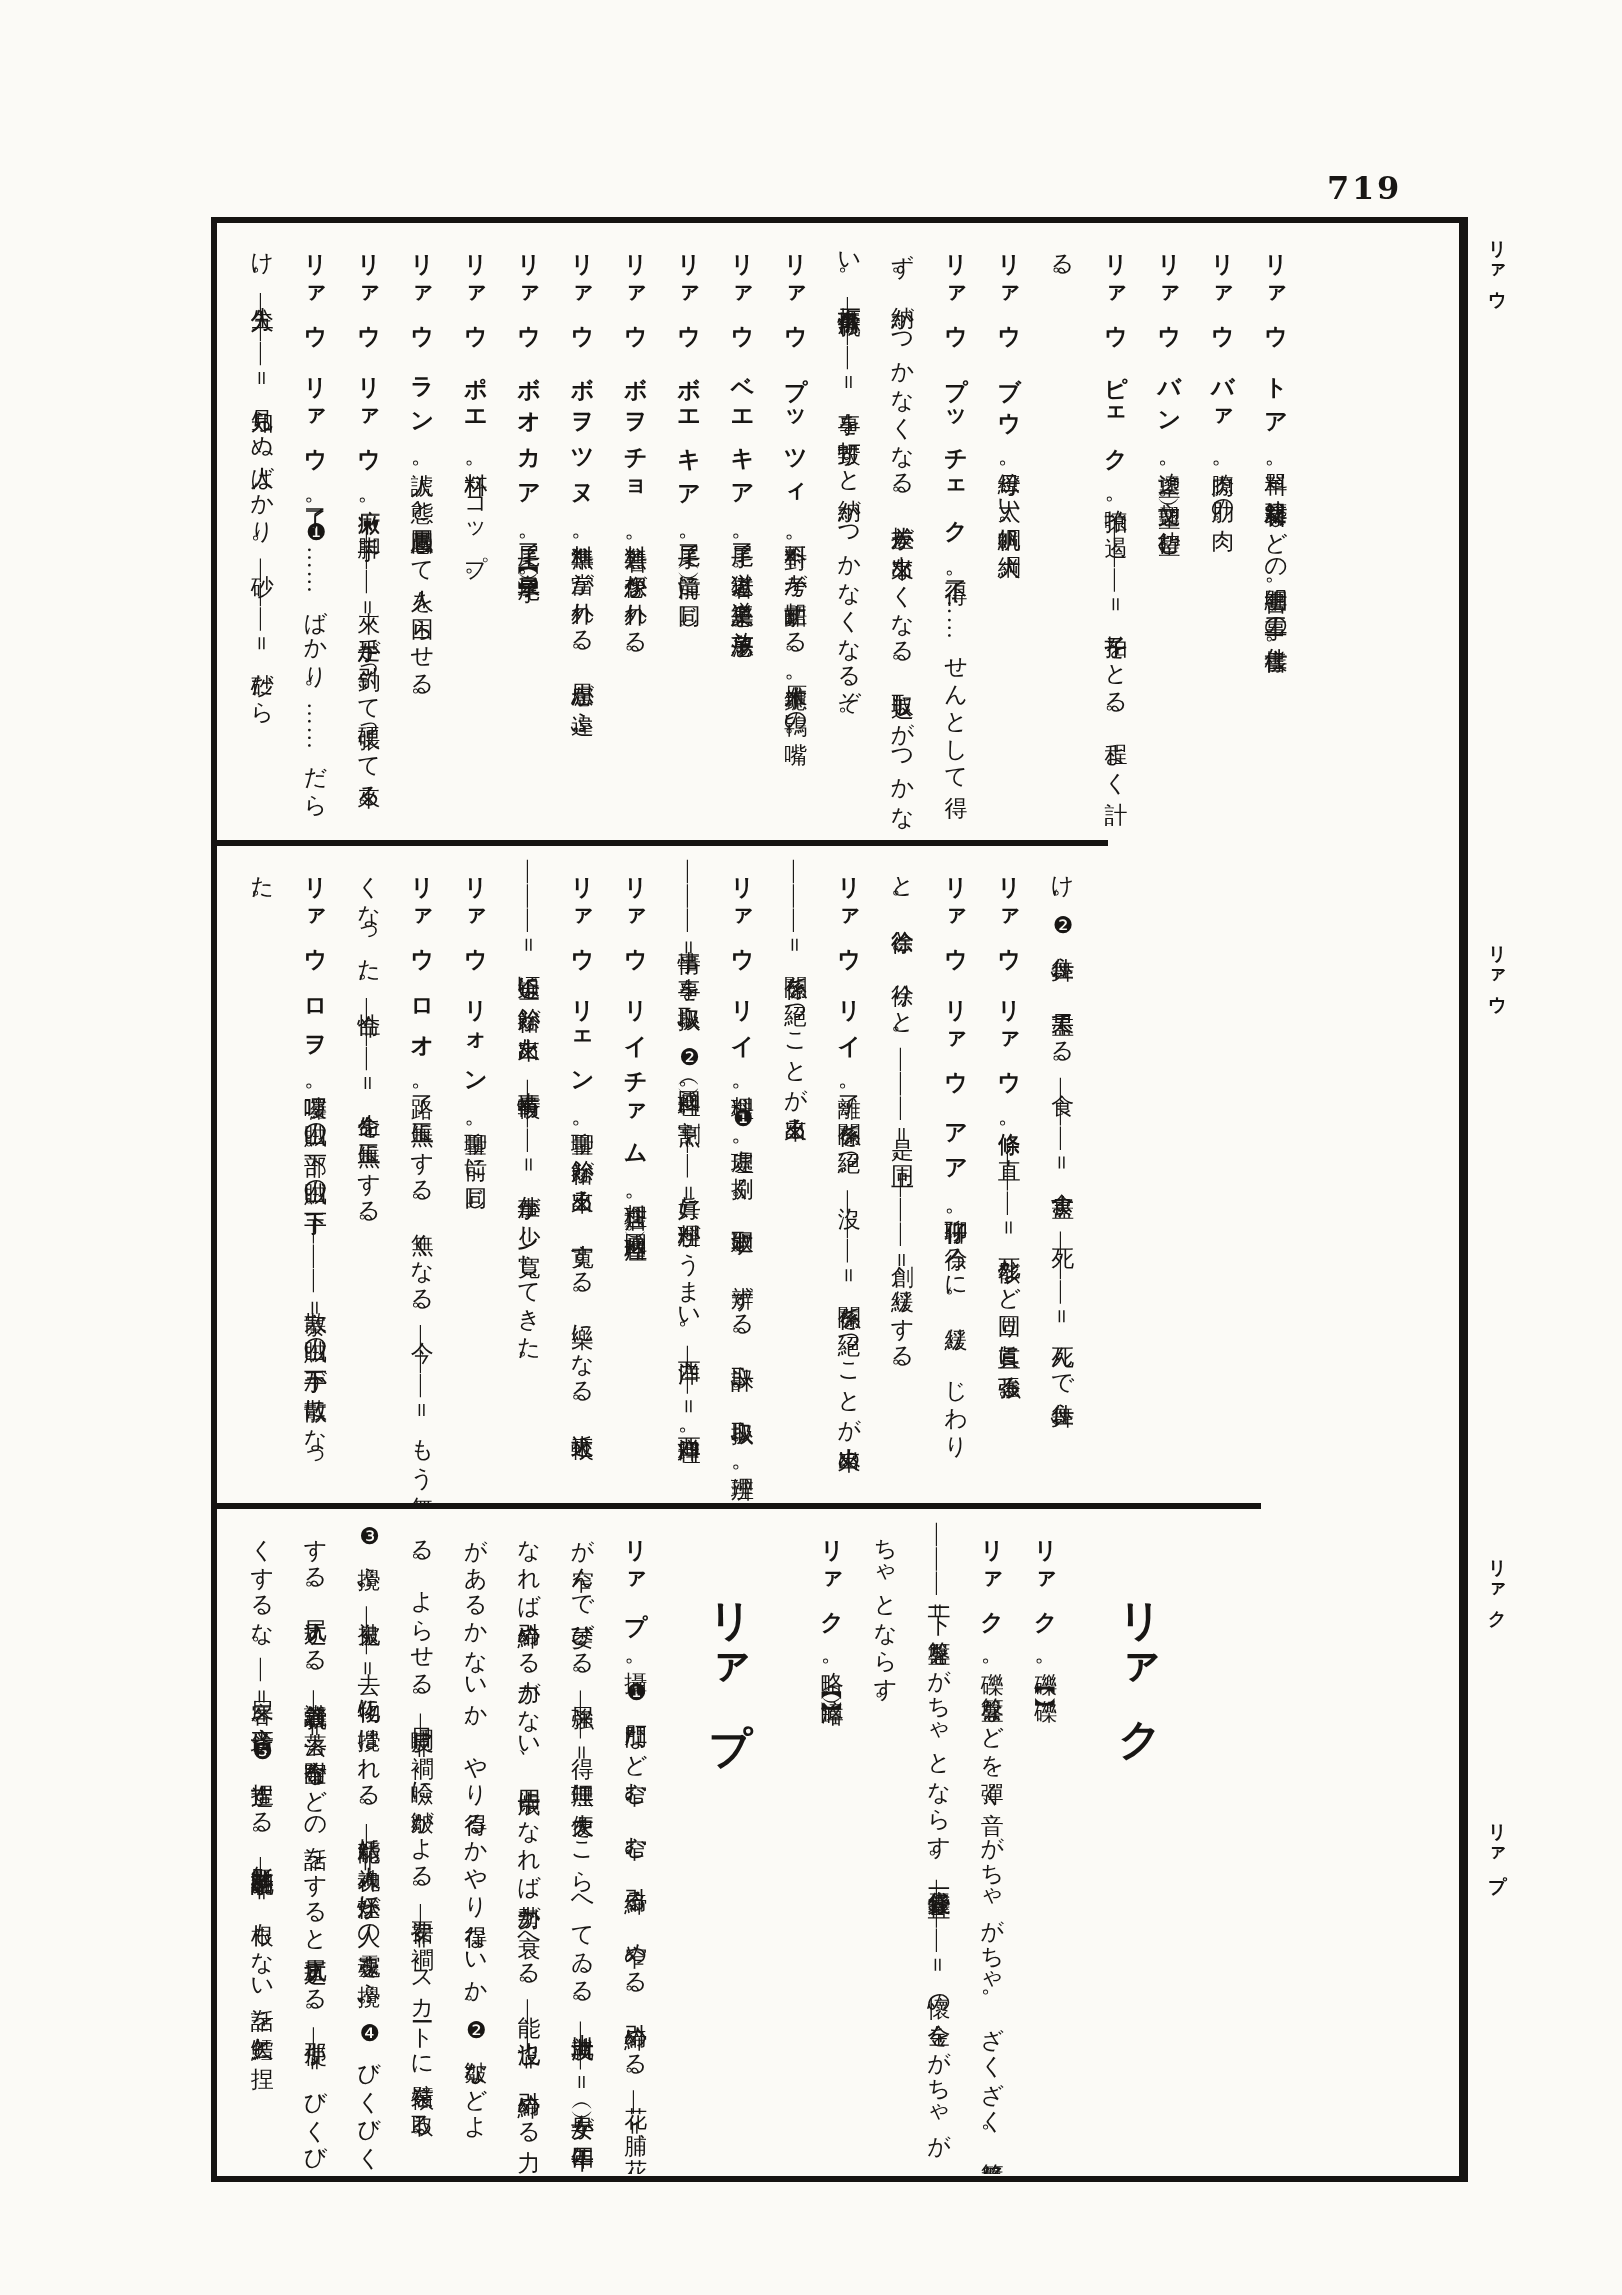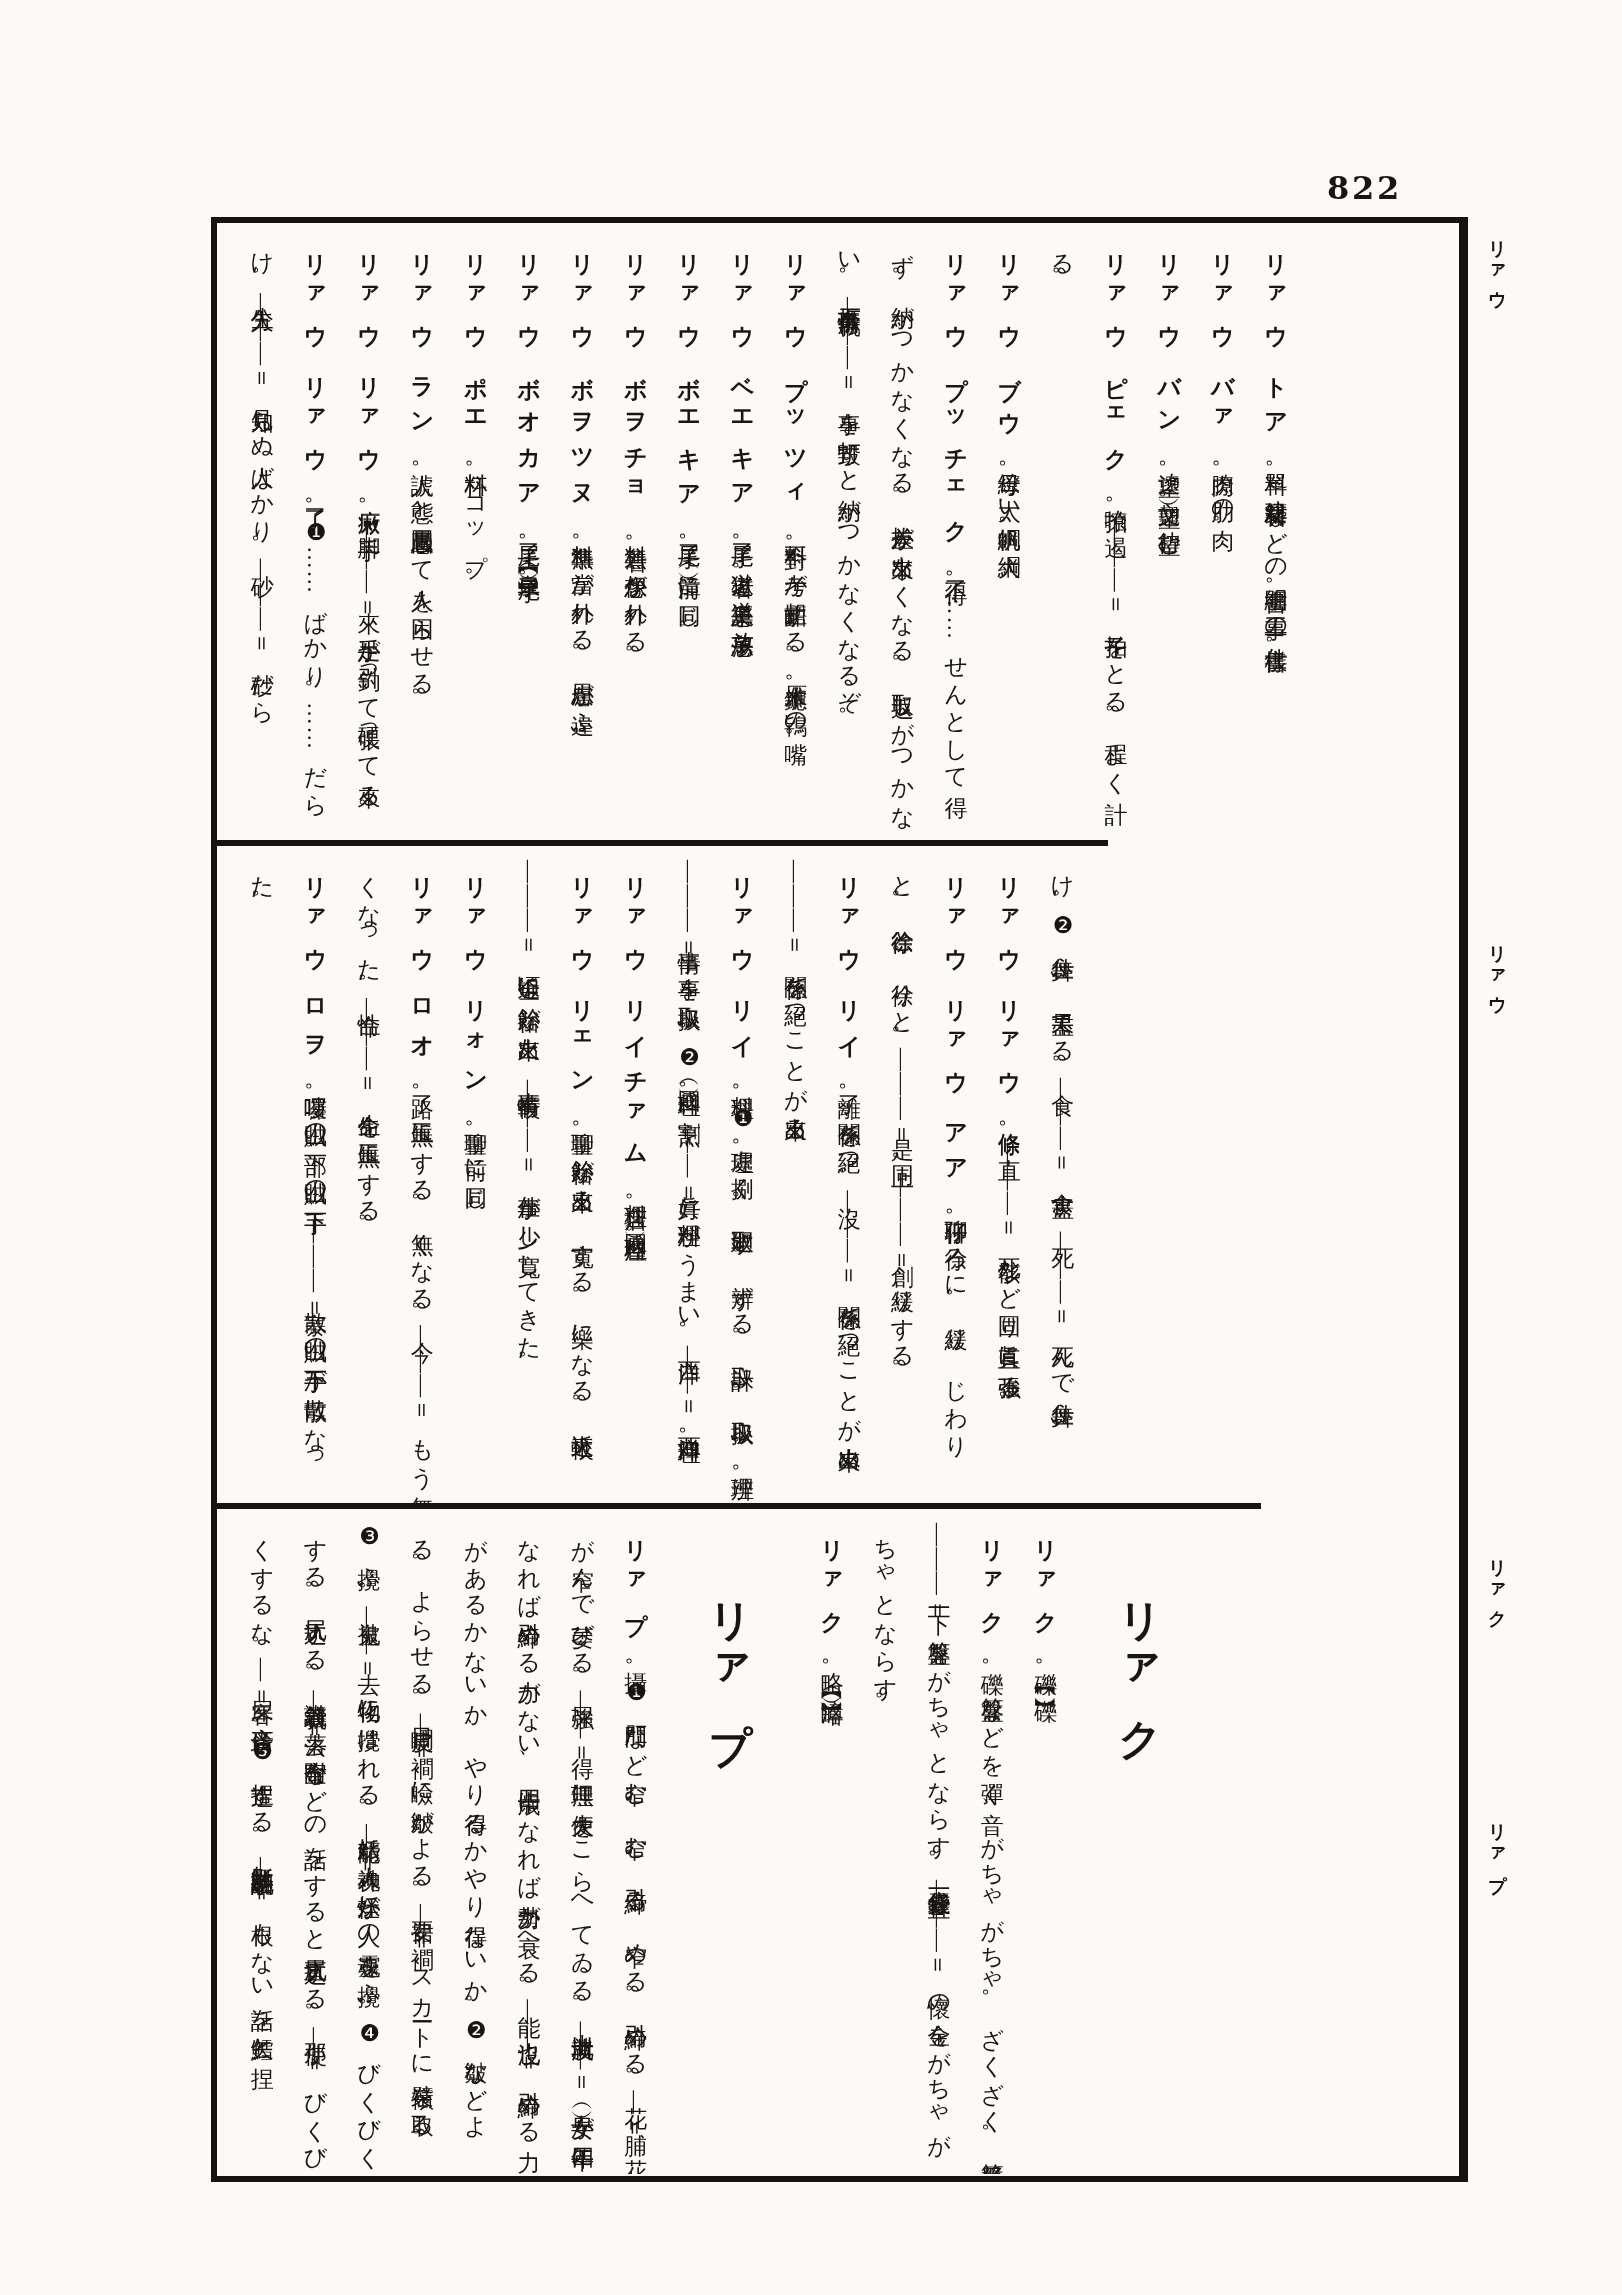--- a/index.html
+++ b/index.html
@@ -42,21 +42,21 @@
     font-size:18.4px;font-weight:bold;letter-spacing:4.3px;
   }
   .ml-top{top:228px;}
   .ml-middle{top:933px;}
   .ml-bottom-upper{top:1547px;}
   .ml-bottom-lower{top:1811px;}
 </style>
 </head>
 <body>
 
-<div class="page-number">822</div>
+<div class="page-number">719</div>
 
 <div class="margin-label ml-top">リァウ</div>
 <div class="margin-label ml-middle">リァウ</div>
 <div class="margin-label ml-bottom-upper">リァク</div>
 <div class="margin-label ml-bottom-lower">リァプ</div>
 
 <div class="frame">
   <div class="band band-1">
       <div class="entry"><span class="hw">リァウ トア</span><span class="def">料單。建築材料などの明細書。工事の仕樣書。</span></div>
       <div class="entry"><span class="hw">リァウ バァ</span><span class="def">膫肉。肋の肉。</span></div>

